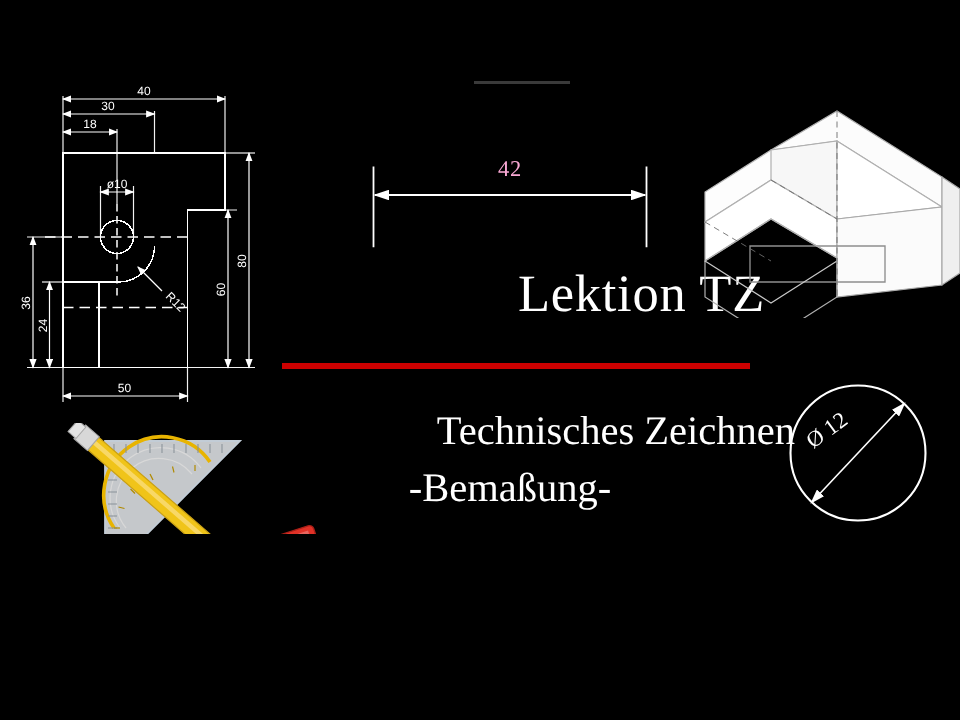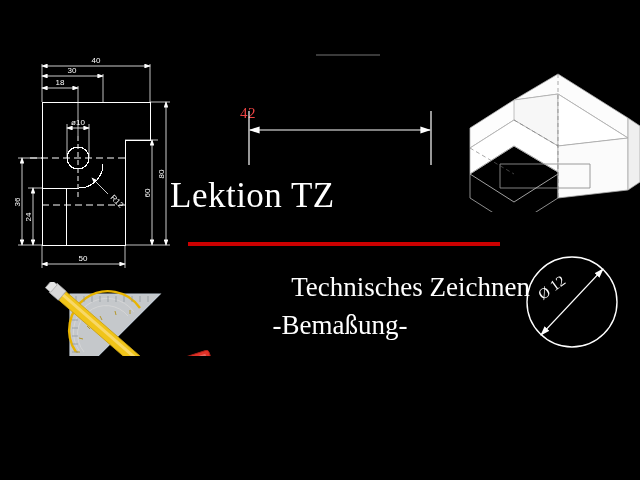--- a/index.html
+++ b/index.html
@@ -38,34 +38,34 @@
     left: 240px;
     top: 105px;
     width: 200px;
     height: 60px;
   }
   #center-dim-label {
     position: absolute;
     left: 0;
     top: 0;
     width: 200px;
-    text-align: left;
-    color: #ef4444;
+    text-align: center;
+    color: #f9a8d4;
     font-family: "Liberation Serif", serif;
     font-size: 15px;
     letter-spacing: 0.5px;
   }
 
   
   #title-main {
     position: absolute;
     left: 170px;
     top: 176px;
     width: 340px;
-    text-align: left;
+    text-align: right;
     color: #ffffff;
     font-family: "Liberation Serif", serif;
     font-size: 35px;
     letter-spacing: 0.5px;
     white-space: nowrap;
   }
   #red-rule {
     position: absolute;
     left: 188px;
     top: 242px;

